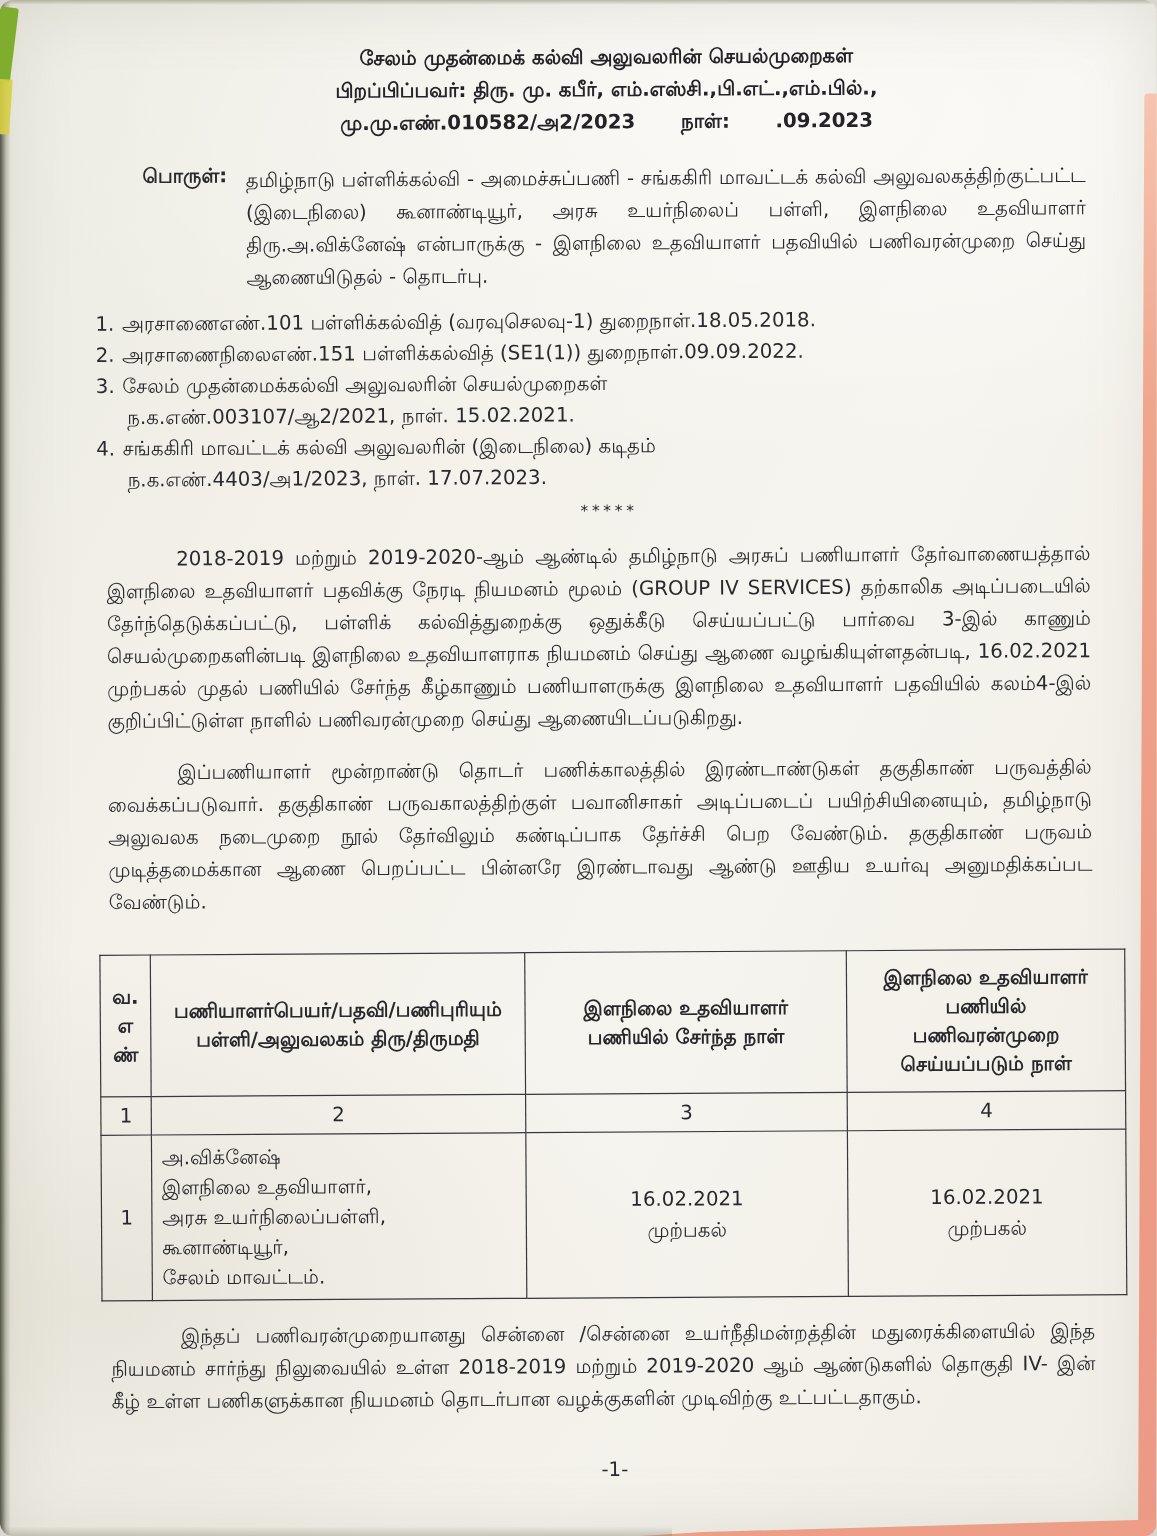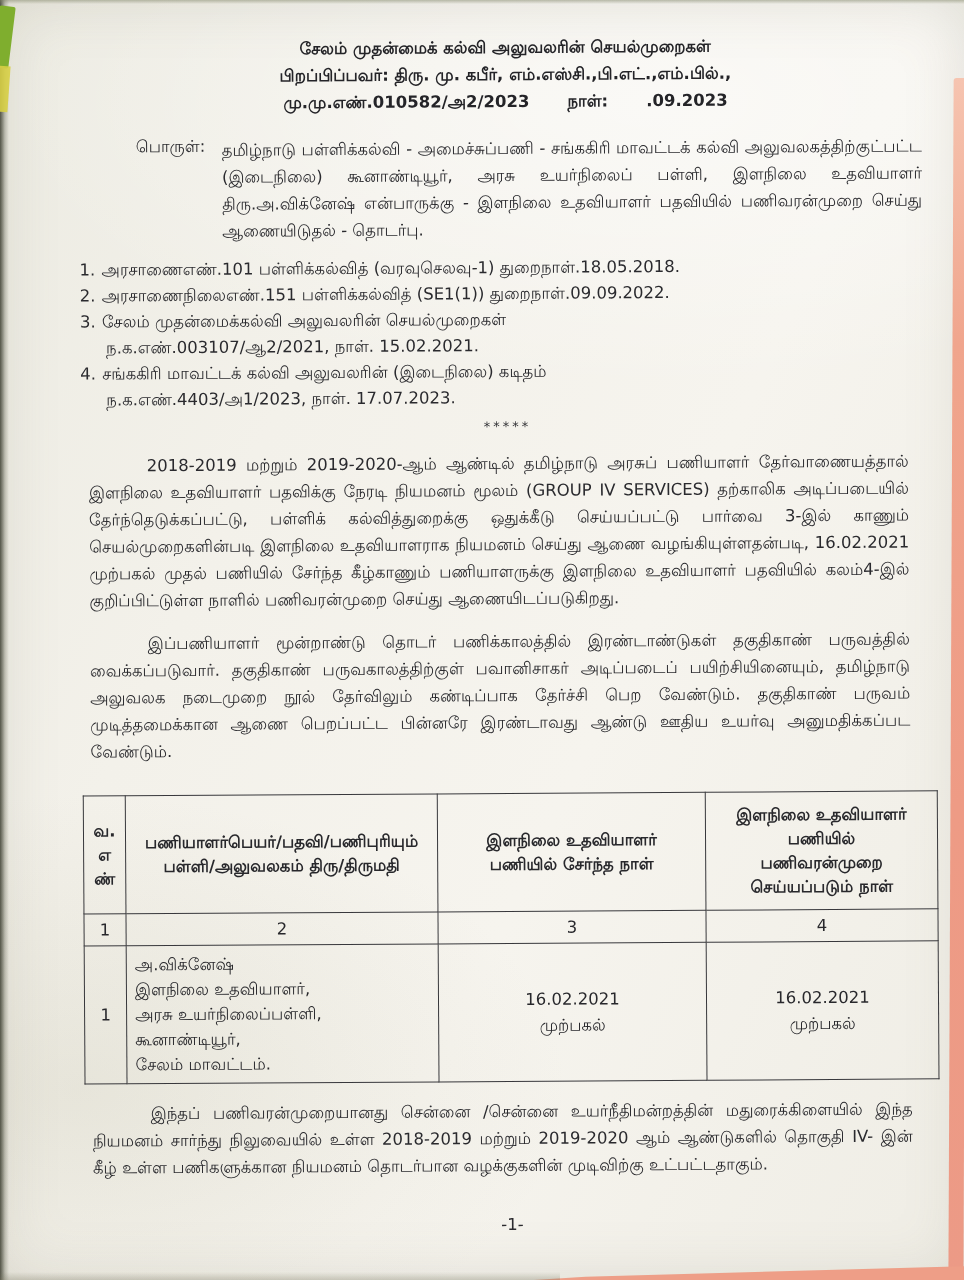--- a/index.html
+++ b/index.html
@@ -2,21 +2,21 @@
 <html><head>
 <meta charset="utf-8">
 <style>
   *{box-sizing:border-box;margin:0;padding:0}
   body{width:964px;font-family:"DejaVu Sans","Liberation Sans",sans-serif;background:#d8d6cf}
   .scan{position:relative;width:964px;height:1280px;overflow:hidden;
     background:
       radial-gradient(1100px 480px at 68% 8%, rgba(255,255,255,.55), transparent 60%),
       radial-gradient(700px 420px at 8% 85%, rgba(185,183,158,.22), transparent 70%),
       linear-gradient(115deg,#ecebe2 0%,#f3f1ea 30%,#f6f4ee 60%,#efede5 100%);
-    box-shadow:inset 0 0 60px rgba(120,118,95,.18);}
+    box-shadow:inset 0 0 60px rgba(120,118,95,.18);border-radius:11px;}
   .edge-left{position:absolute;left:0;top:0;width:9px;height:100%;
     background:linear-gradient(90deg,rgba(58,60,46,.85),rgba(110,112,95,.35) 55%,transparent)}
   .edge-top{position:absolute;left:0;top:0;width:100%;height:4px;
     background:linear-gradient(180deg,rgba(130,135,105,.5),transparent)}
   .mark-green{position:absolute;left:-4px;top:6px;width:16px;height:62px;background:#7fae2e;
     transform:rotate(7deg);border-radius:2px}
   .mark-yellow{position:absolute;left:-3px;top:66px;width:12px;height:46px;background:#d7cf45;
     transform:rotate(4deg);opacity:.9}
   .edge-right{position:absolute;right:-2px;top:78px;width:15px;height:1210px;
     background:linear-gradient(180deg,#f6c4b0 0%,#f0a58d 22%,#ee9b85 60%,#ec9a86 100%);
@@ -24,21 +24,21 @@
   .edge-bottom{position:absolute;right:0;bottom:0;width:430px;height:15px;background:#ee9e87;
     clip-path:polygon(0 100%,12% 78%,100% 8%,100% 100%)}
   .edge-bottom-left{position:absolute;left:0;bottom:0;width:560px;height:8px;
     background:linear-gradient(0deg,rgba(120,118,95,.3),transparent)}
 
   .paper{position:absolute;left:78px;top:16px;width:854px;color:#2a2a2e;font-size:16.5px;
     transform:rotate(-.35deg);transform-origin:50% 0}
   .doc-header{text-align:center;font-weight:700;line-height:27px;margin-top:18px;color:#242428}
   .hdr-meta{display:flex;justify-content:center;gap:38px;font-weight:700}
   .subject{display:flex;margin-top:20px}
-  .side-label{flex:0 0 86px;margin-left:57px;font-weight:400}
+  .side-label{flex:0 0 86px;margin-left:40px;font-weight:700}
   .subject-text{width:700px;text-align:justify;line-height:27px}
   .references{display:flex;margin-top:12px}
   .ref-list{line-height:26px}
   .ref-item{white-space:normal}
   .ref-num{display:inline-block;min-width:22px}
   .ref-line2{margin-left:26px}
   .stars{text-align:center;margin-top:8px;font-size:13px;letter-spacing:3px}
   .para{text-align:justify;text-indent:58px;line-height:27px;margin:16px 26px 0 8px}
   table.reg{width:100%;border-collapse:collapse;margin-top:30px;table-layout:fixed}
   table.reg th,table.reg td{border:1.6px solid #38383c;padding:6px 8px;vertical-align:middle;

